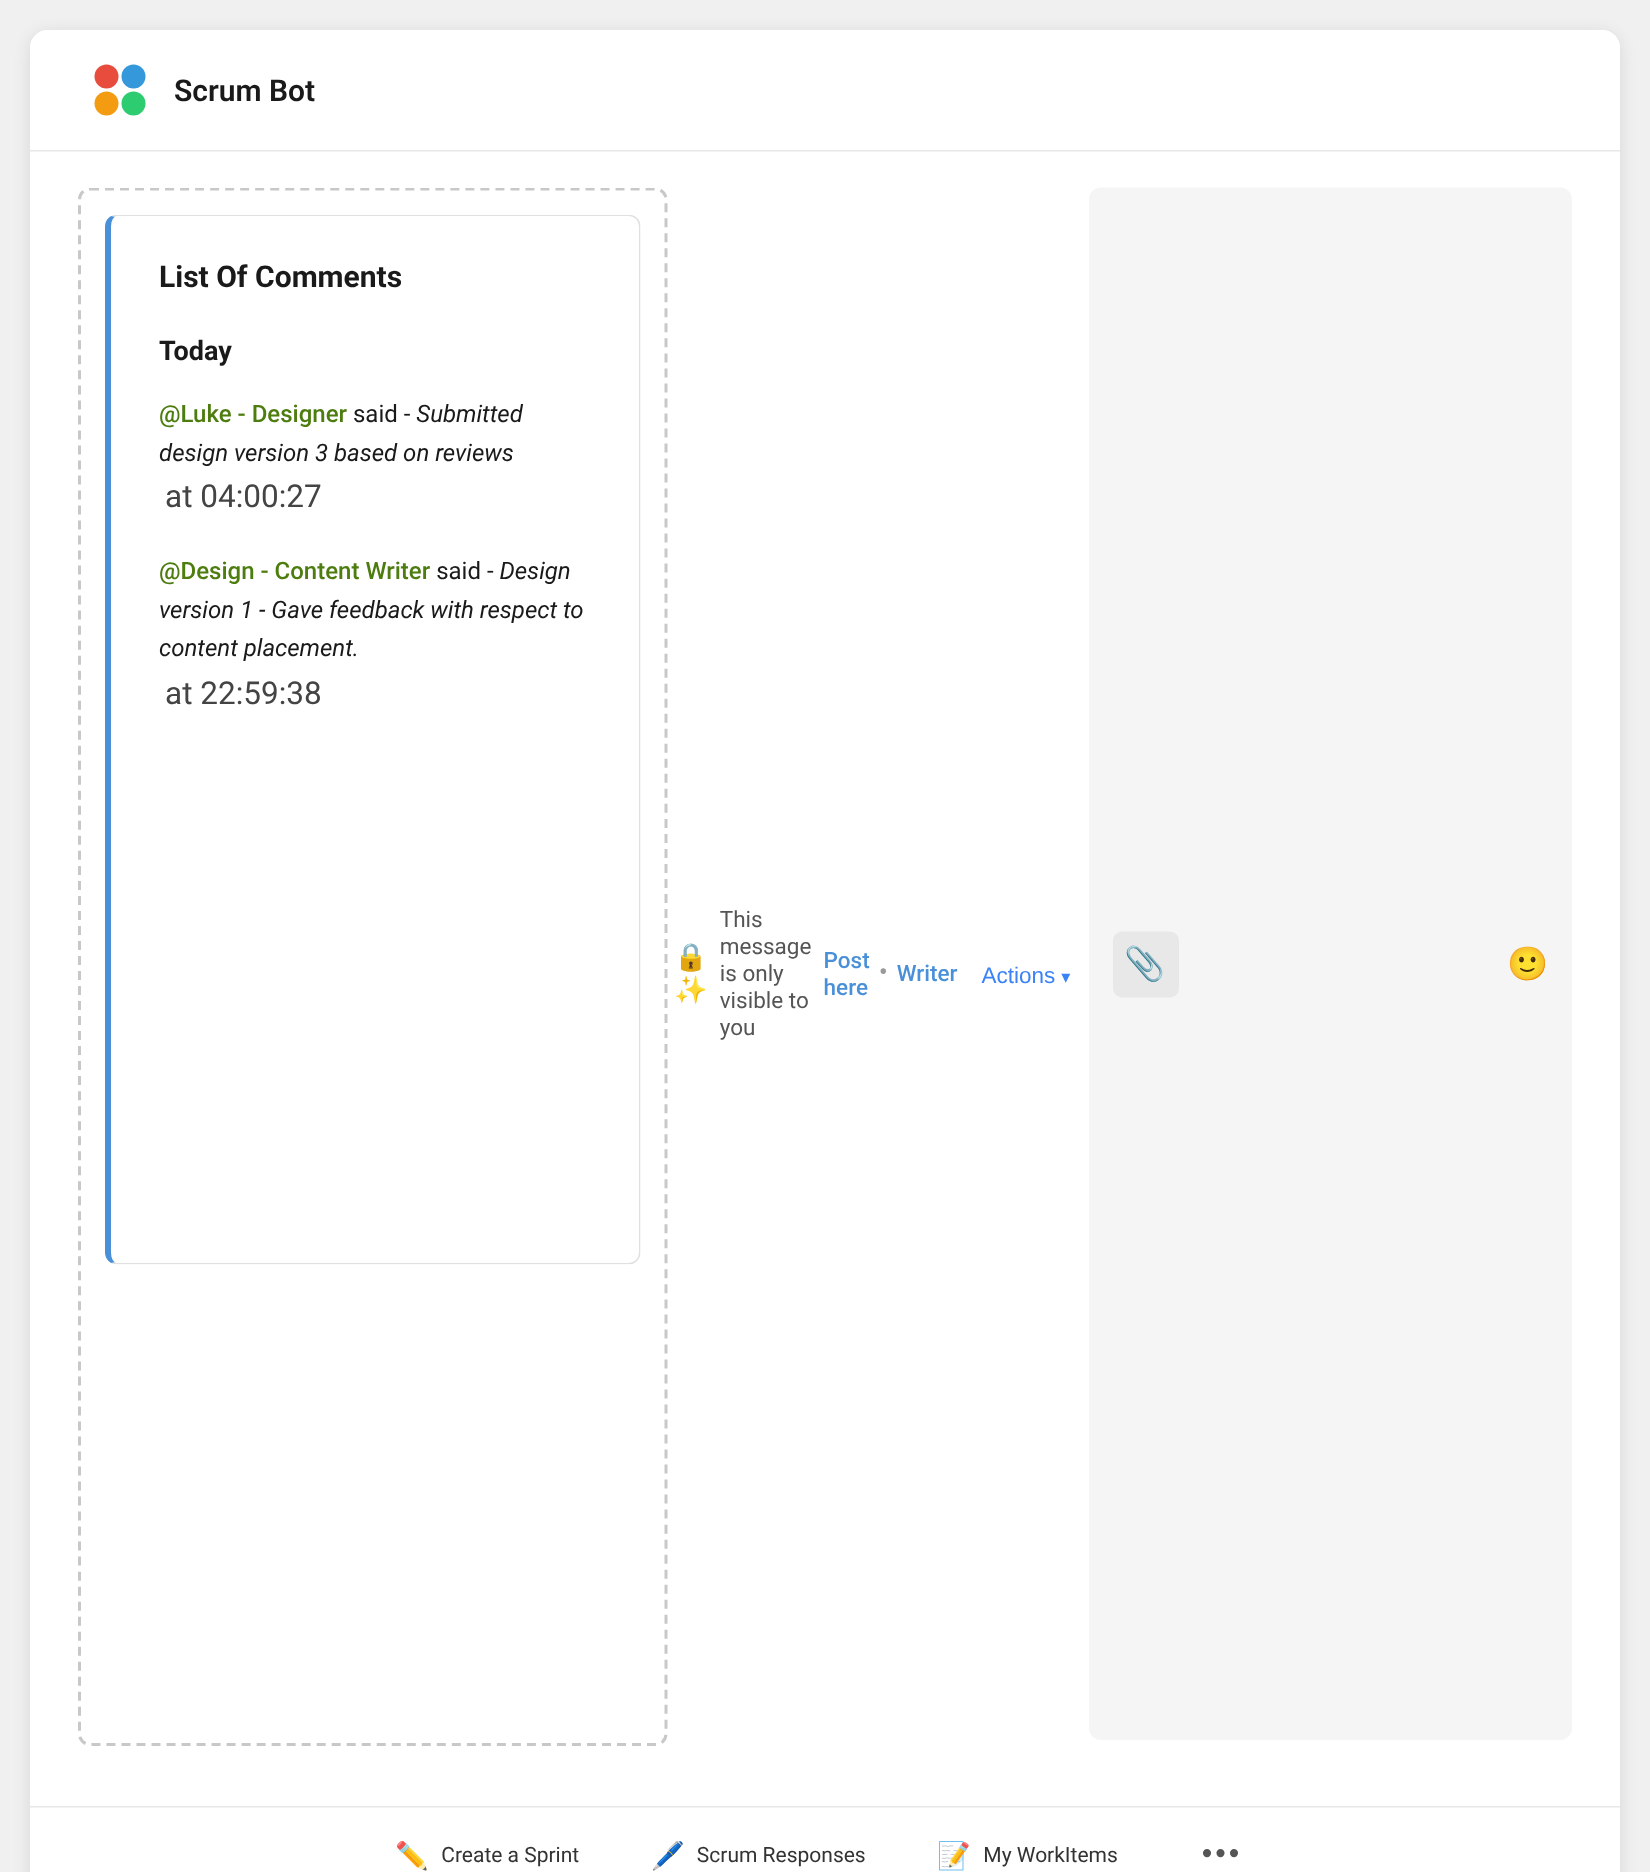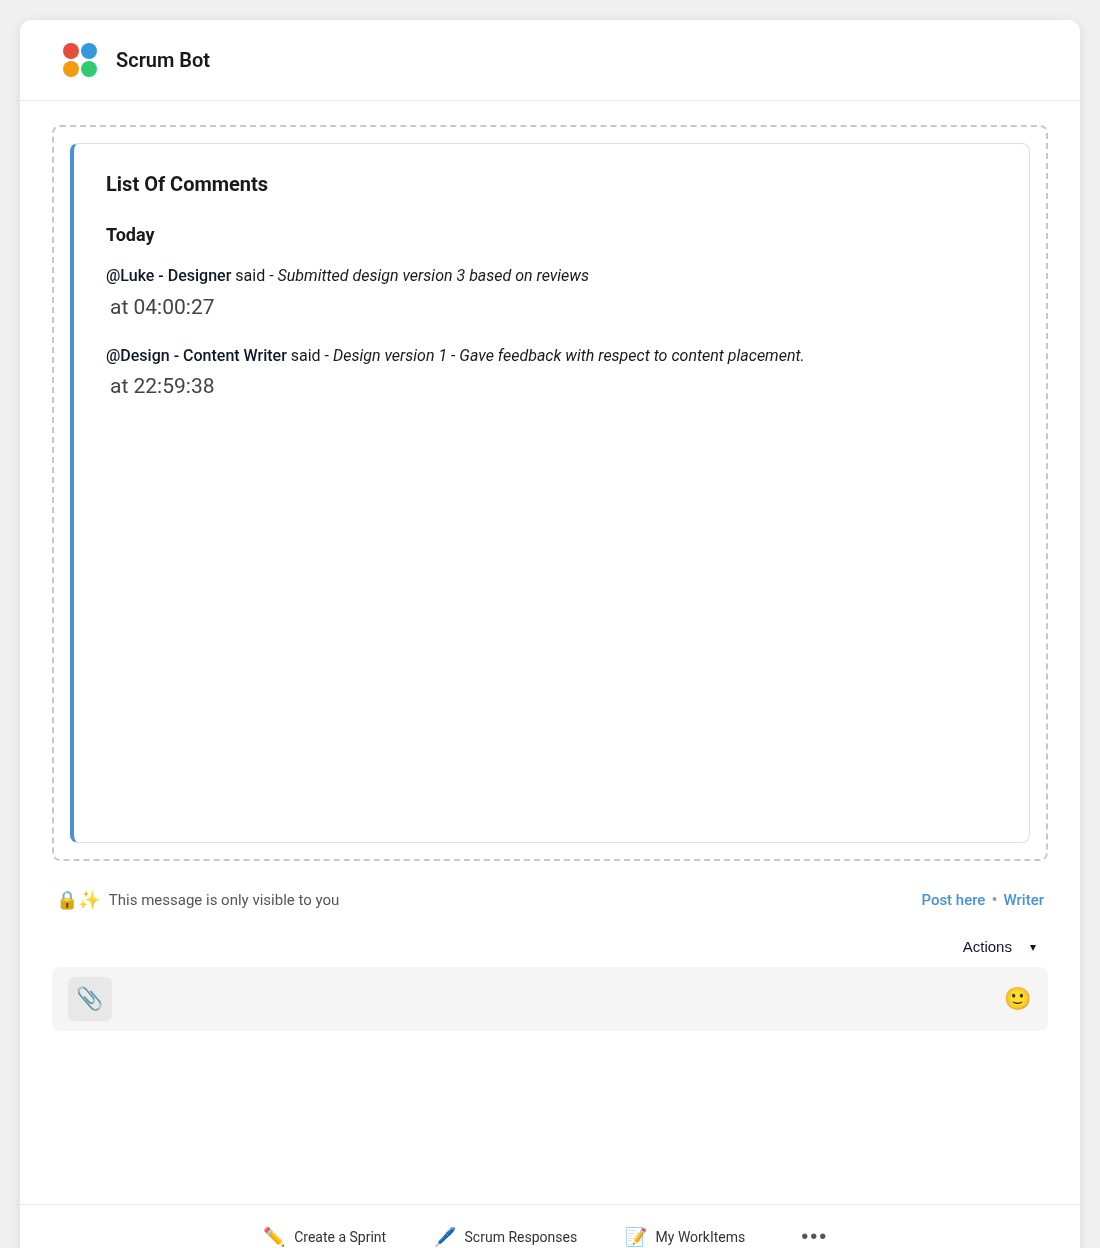--- a/index.html
+++ b/index.html
@@ -45,22 +45,23 @@
       font-size: 20px;
       font-weight: 600;
       color: #1a1a1a;
     }
 
     
     .main-content {
       flex: 1;
       padding: 24px 32px;
       display: flex;
-      flex-direction: column;
+      flex-direction: row;
       gap: 0;
+      justify-content: space-between;
     }
 
     
     .outer-dashed {
       border: 2px dashed #c8c8c8;
       border-radius: 8px;
       padding: 16px;
       margin-bottom: 16px;
     }
 
@@ -97,21 +98,21 @@
     }
 
     .comment-text {
       font-size: 16px;
       color: #1a1a1a;
       line-height: 1.6;
       margin-bottom: 6px;
     }
 
     .comment-author {
-      color: #0f172a;
+      color: #4d7c0f;
       font-weight: 500;
       font-style: normal;
       margin-top: 33px;
     }
 
     .comment-said {
       color: #1a1a1a;
       font-style: normal;
     }
 
@@ -175,23 +176,23 @@
     
     .actions-row {
       display: flex;
       justify-content: flex-end;
       padding: 4px 4px 8px;
     }
 
     .actions-btn {
       display: flex;
       align-items: center;
-      gap: 18px;
+      gap: 4px;
       font-size: 15px;
-      color: #0f172a;
+      color: #3b82f6;
       cursor: pointer;
       background: none;
       border: none;
       padding: 4px 8px;
     }
 
     .chevron-down {
       font-size: 12px;
     }
 

